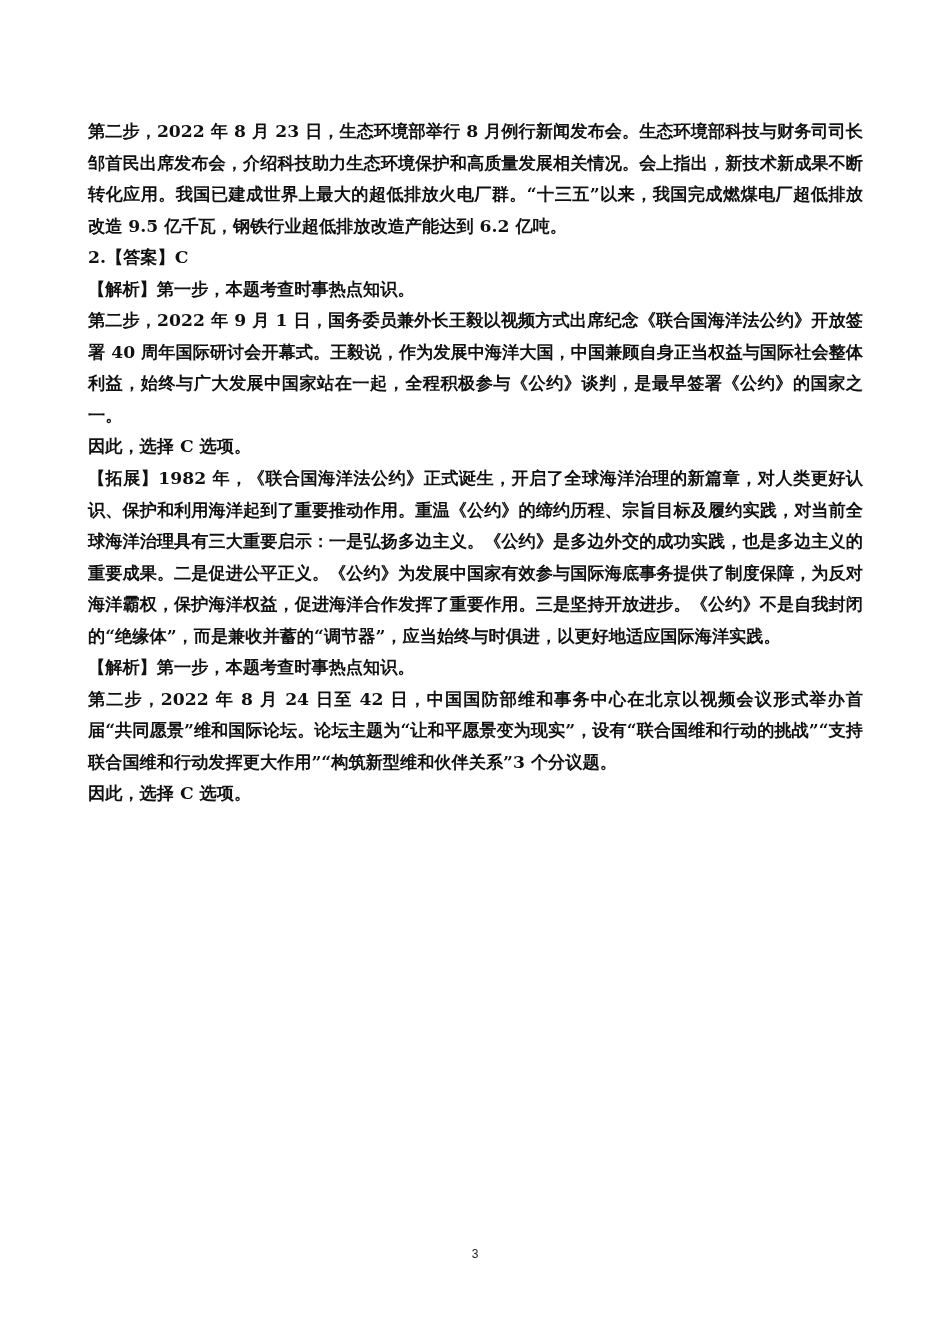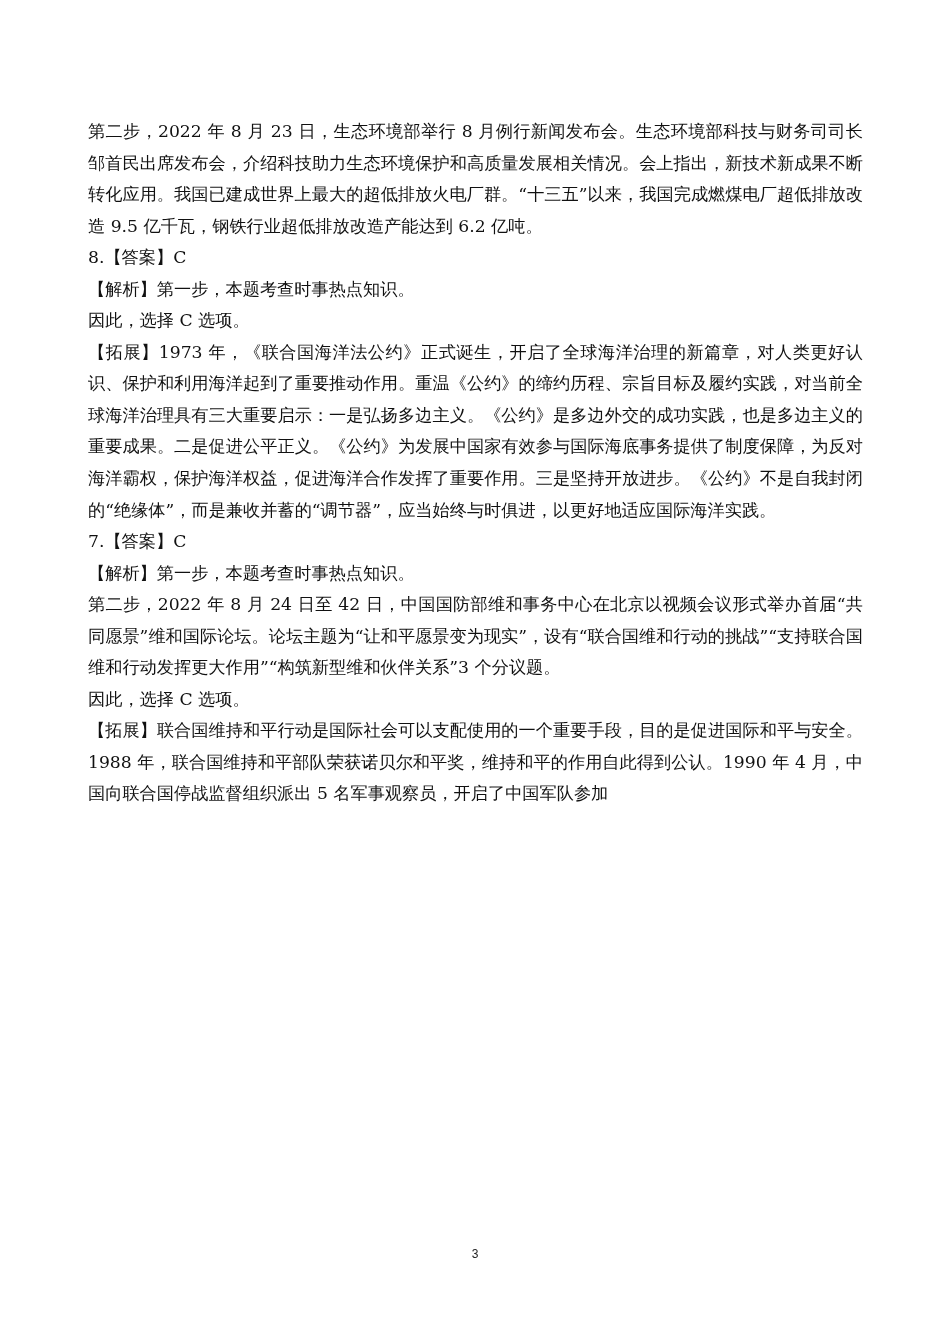--- a/index.html
+++ b/index.html
@@ -4,36 +4,35 @@
 <style>
   html, body { margin: 0; padding: 0; background: #ffffff; }
   body { width: 950px; height: 1344px; position: relative; overflow: hidden; }
   .page { position: absolute; left: 0; top: 0; width: 950px; height: 1344px; background: #fff; }
   .content {
     position: absolute; left: 88px; top: 116px; width: 775px;
     font-family: "DejaVu Serif", "Liberation Serif", serif;
     font-size: 17.2px; color: #111; line-height: 31.55px;
     text-align: justify; text-justify: inter-character;
   }
-  .content p { margin: 0; padding: 0; }
+  .content p { margin: 0; padding: 0; font-weight: bold; }
   .page-number {
     position: absolute; left: 0; width: 950px; top: 1247px; text-align: center;
     font-family: "Liberation Sans", "DejaVu Sans", sans-serif; font-size: 12px; color: #222;
   }
 </style>
 </head>
 <body>
 
 <div class="page">
   <div class="content">
     <p>第二步，2022 年 8 月 23 日，生态环境部举行 8 月例行新闻发布会。生态环境部科技与财务司司长邹首民出席发布会，介绍科技助力生态环境保护和高质量发展相关情况。会上指出，新技术新成果不断转化应用。我国已建成世界上最大的超低排放火电厂群。“十三五”以来，我国完成燃煤电厂超低排放改造 9.5 亿千瓦，钢铁行业超低排放改造产能达到 6.2 亿吨。</p>
-    <p>8.【答案】C</p>
+    <p>2.【答案】C</p>
     <p>【解析】第一步，本题考查时事热点知识。</p>
+    <p>第二步，2022 年 9 月 1 日，国务委员兼外长王毅以视频方式出席纪念《联合国海洋法公约》开放签署 40 周年国际研讨会开幕式。王毅说，作为发展中海洋大国，中国兼顾自身正当权益与国际社会整体利益，始终与广大发展中国家站在一起，全程积极参与《公约》谈判，是最早签署《公约》的国家之一。</p>
     <p>因此，选择 C 选项。</p>
-    <p>【拓展】1973 年，《联合国海洋法公约》正式诞生，开启了全球海洋治理的新篇章，对人类更好认识、保护和利用海洋起到了重要推动作用。重温《公约》的缔约历程、宗旨目标及履约实践，对当前全球海洋治理具有三大重要启示：一是弘扬多边主义。《公约》是多边外交的成功实践，也是多边主义的重要成果。二是促进公平正义。《公约》为发展中国家有效参与国际海底事务提供了制度保障，为反对海洋霸权，保护海洋权益，促进海洋合作发挥了重要作用。三是坚持开放进步。《公约》不是自我封闭的“绝缘体”，而是兼收并蓄的“调节器”，应当始终与时俱进，以更好地适应国际海洋实践。</p>
-    <p>7.【答案】C</p>
+    <p>【拓展】1982 年，《联合国海洋法公约》正式诞生，开启了全球海洋治理的新篇章，对人类更好认识、保护和利用海洋起到了重要推动作用。重温《公约》的缔约历程、宗旨目标及履约实践，对当前全球海洋治理具有三大重要启示：一是弘扬多边主义。《公约》是多边外交的成功实践，也是多边主义的重要成果。二是促进公平正义。《公约》为发展中国家有效参与国际海底事务提供了制度保障，为反对海洋霸权，保护海洋权益，促进海洋合作发挥了重要作用。三是坚持开放进步。《公约》不是自我封闭的“绝缘体”，而是兼收并蓄的“调节器”，应当始终与时俱进，以更好地适应国际海洋实践。</p>
     <p>【解析】第一步，本题考查时事热点知识。</p>
     <p>第二步，2022 年 8 月 24 日至 42 日，中国国防部维和事务中心在北京以视频会议形式举办首届“共同愿景”维和国际论坛。论坛主题为“让和平愿景变为现实”，设有“联合国维和行动的挑战”“支持联合国维和行动发挥更大作用”“构筑新型维和伙伴关系”3 个分议题。</p>
     <p>因此，选择 C 选项。</p>
-    <p>【拓展】联合国维持和平行动是国际社会可以支配使用的一个重要手段，目的是促进国际和平与安全。1988 年，联合国维持和平部队荣获诺贝尔和平奖，维持和平的作用自此得到公认。1990 年 4 月，中国向联合国停战监督组织派出 5 名军事观察员，开启了中国军队参加</p>
   </div>
   <div class="page-number">3</div>
 </div>
 
 </body></html>

